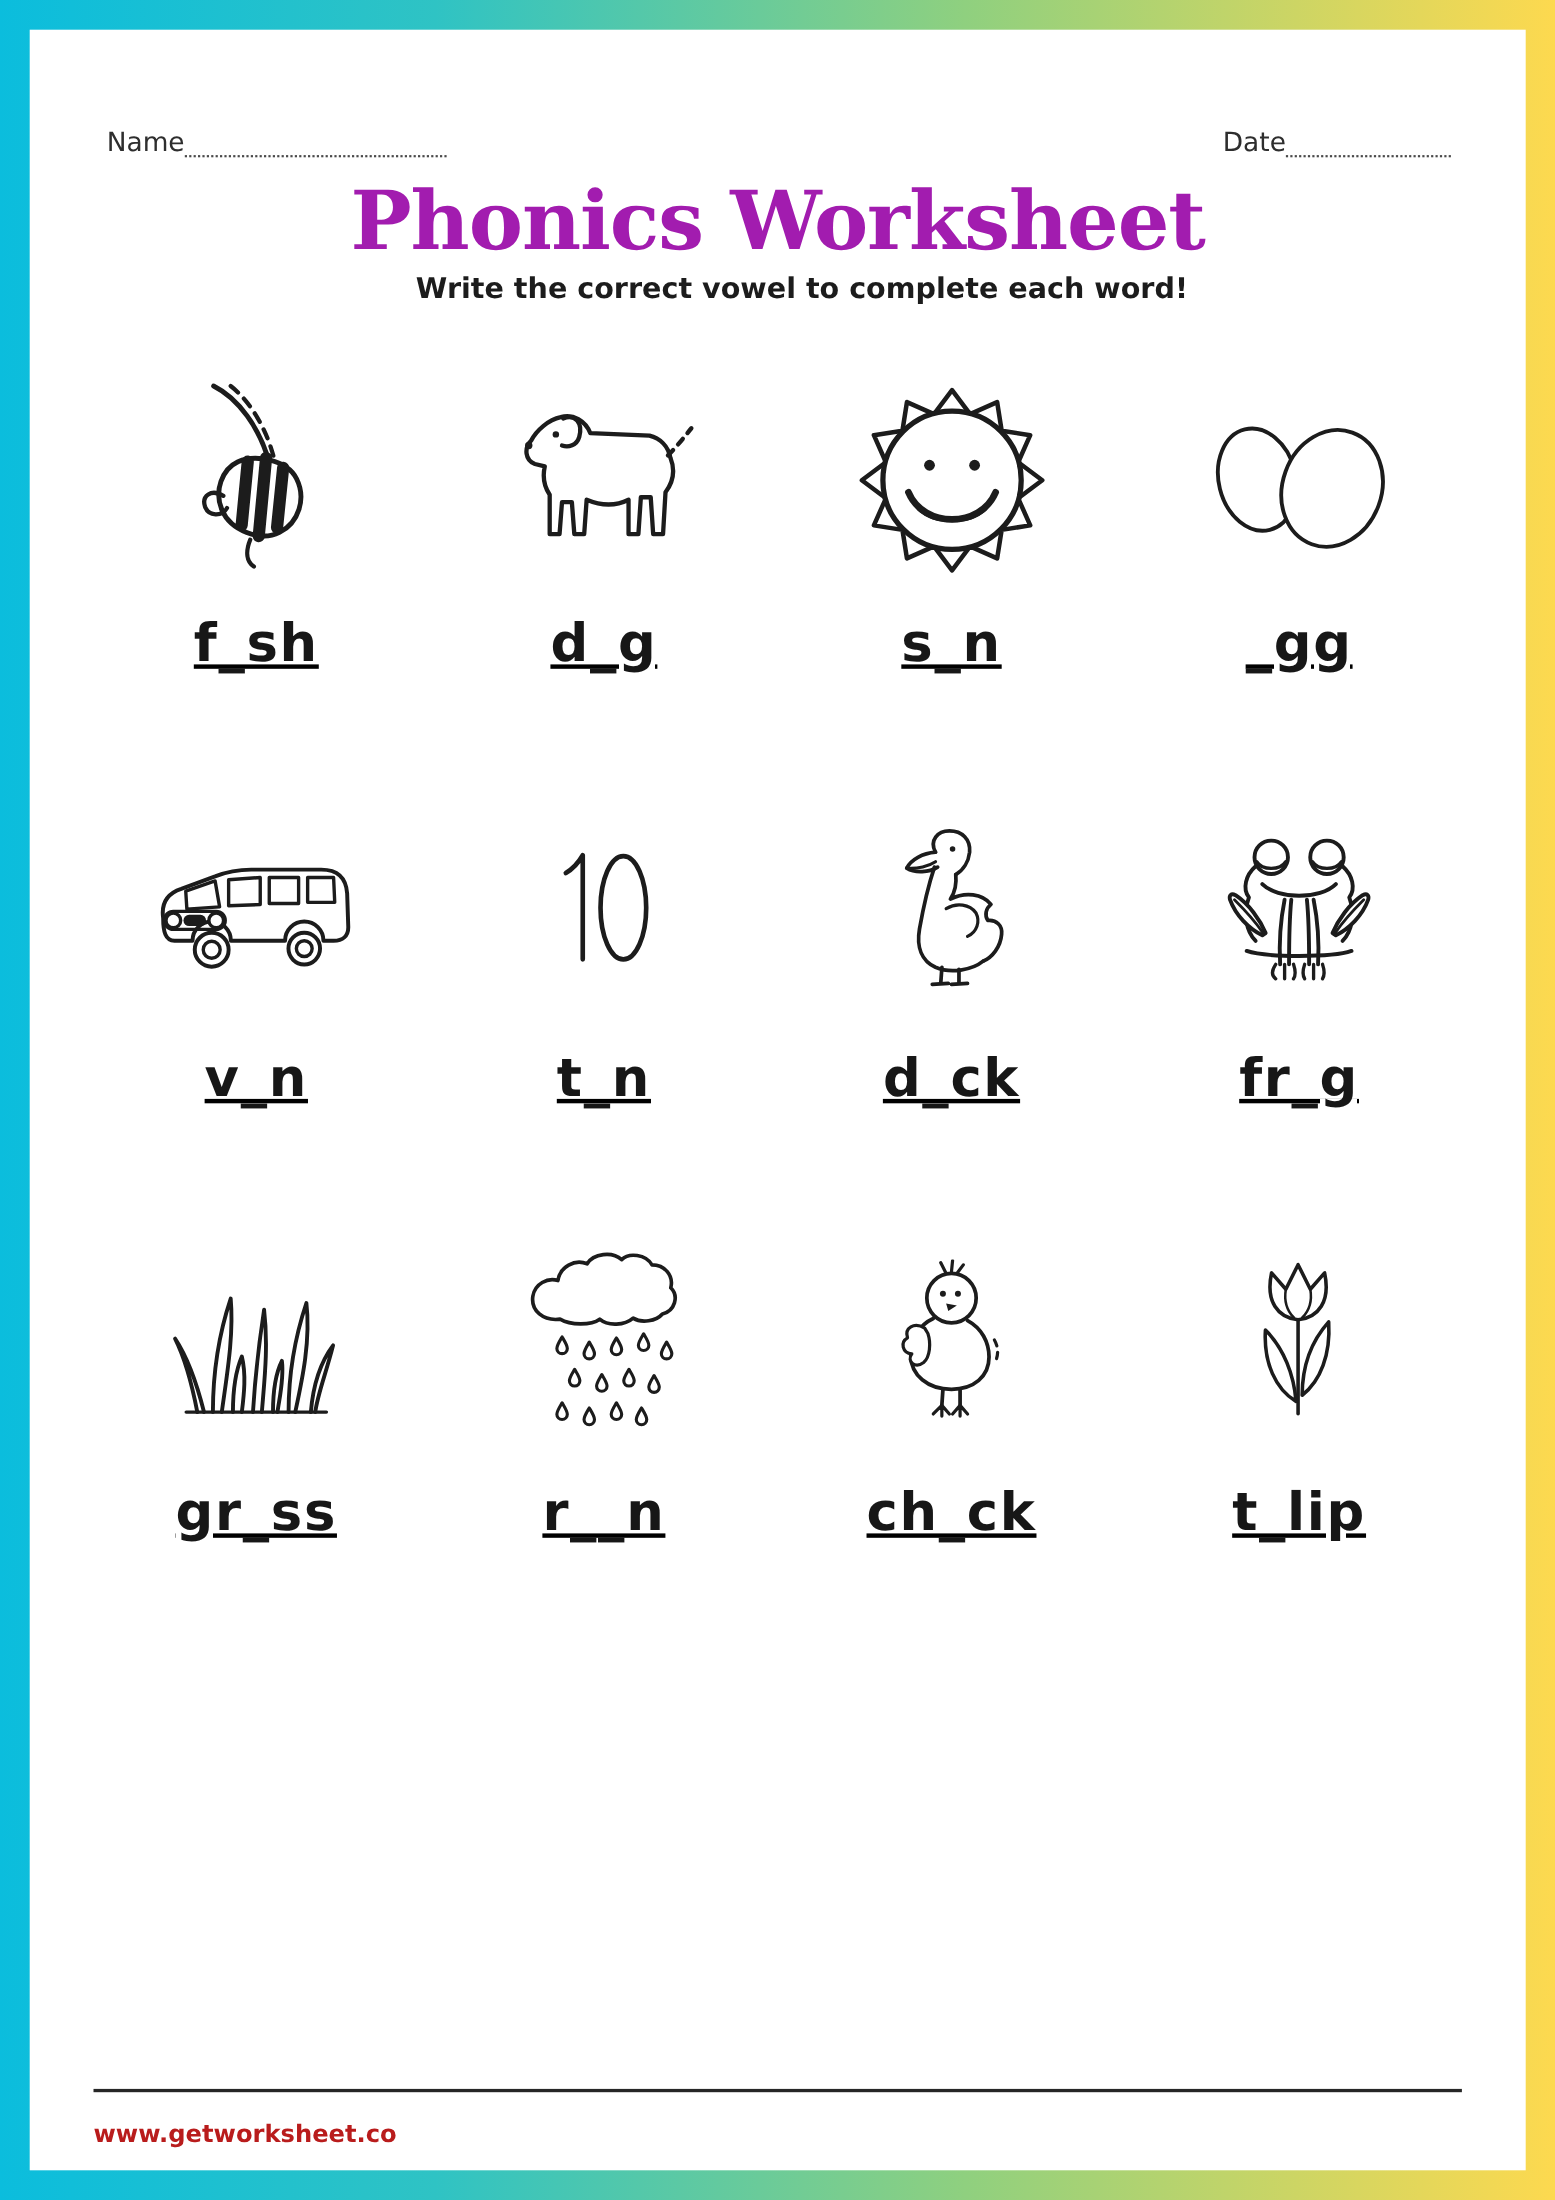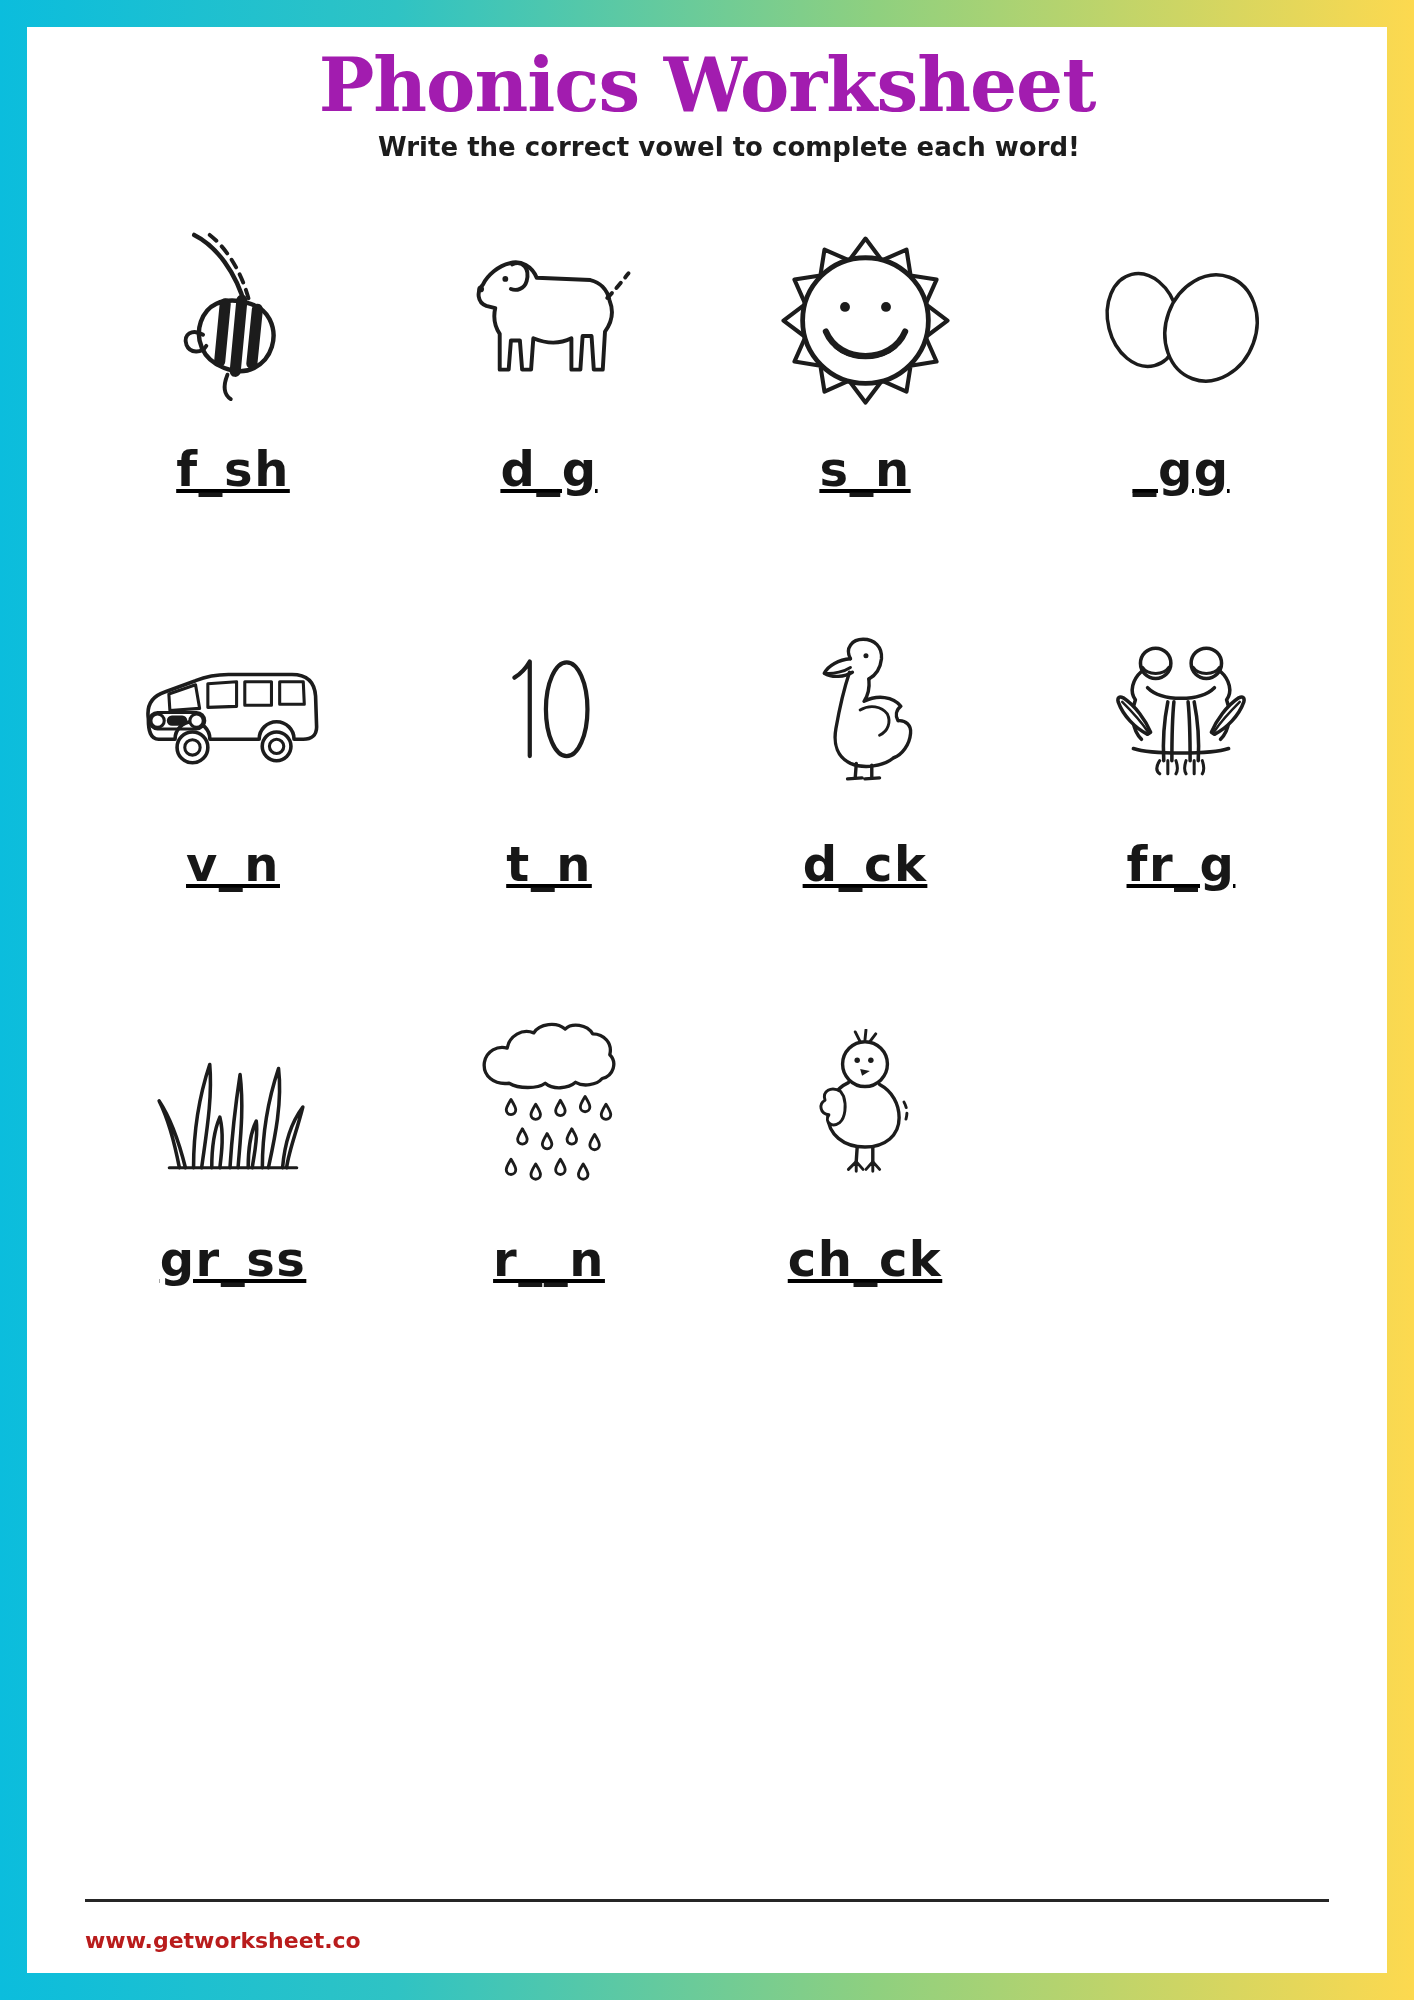--- a/index.html
+++ b/index.html
@@ -37,20 +37,30 @@
   .footer-line{border-top:3px solid #262626;}
   .footer-row{margin-top:26px;display:flex;justify-content:space-between;align-items:baseline;
     font-size:22px;font-weight:bold;color:#b91c1c;}
 </style>
 </head>
 <body>
 
 <div class="frame">
   <div class="page">
 
+    <div class="header-row">
+      <div class="fill-block">
+        <span>Name</span>
+          <span class="fill-line name-line"></span>
+      </div>
+      <div class="fill-block">
+        <span>Date</span>
+          <span class="fill-line date-line"></span>
+      </div>
+    </div>
 
     <div class="title">Phonics Worksheet</div>
     <div class="subtitle">Write the correct vowel to complete each word!</div>
 
     <div class="grid">
 
       <div class="cell">
         <div class="img-box">
           <svg width="122" height="180" viewBox="0 0 110 160">
             <path class="ink" stroke-width="4" d="M20 6 C 40 16, 58 40, 66 70"></path>
@@ -230,20 +240,32 @@
             <path class="ink white" stroke-width="3" d="M30 64 C 20 58, 11 64, 14 73 C 7 77, 9 87, 18 88 C 13 95, 21 102, 29 96 C 35 91, 36 78, 33 69 Z"></path>
             <path class="ink" stroke-width="3" stroke-dasharray="6 6" d="M95 75 C 99 82, 99 90, 95 97"></path>
             <path class="ink" stroke-width="3.5" d="M47 121 L46 136 M63 121 L63 136"></path>
             <path class="ink" stroke-width="3" d="M46 136 L38 144 M46 136 L46 146 M46 136 L53 144"></path>
             <path class="ink" stroke-width="3" d="M63 136 L56 144 M63 136 L63 146 M63 136 L70 144"></path>
           </svg>
         </div>
         <div class="word">ch_ck</div>
       </div>
 
+      <div class="cell">
+        <div class="img-box">
+          <svg width="102" height="182" viewBox="0 0 110 190">
+            <path class="ink white" stroke-width="3.5" d="M28 24 C 22 52, 34 68, 54 70 C 74 68, 86 52, 80 24 L 66 40 L 54 16 L 42 40 Z"></path>
+            <path class="ink" stroke-width="2.5" d="M42 40 C 40 52, 44 62, 50 68 M66 40 C 68 52, 64 62, 58 68"></path>
+            <path class="ink" stroke-width="3.5" d="M54 70 L54 162"></path>
+            <path class="ink white" stroke-width="3.5" d="M52 150 C 32 138, 20 112, 22 80 C 40 98, 50 124, 52 150 Z"></path>
+            <path class="ink white" stroke-width="3.5" d="M58 144 C 76 130, 86 104, 84 72 C 66 92, 58 116, 58 144 Z"></path>
+          </svg>
+        </div>
+        <div class="word">t_lip</div>
+      </div>
 
     </div>
 
     <div class="footer">
       <div class="footer-line"></div>
       <div class="footer-row">
         <span>www.getworksheet.co</span>
       </div>
     </div>
 

